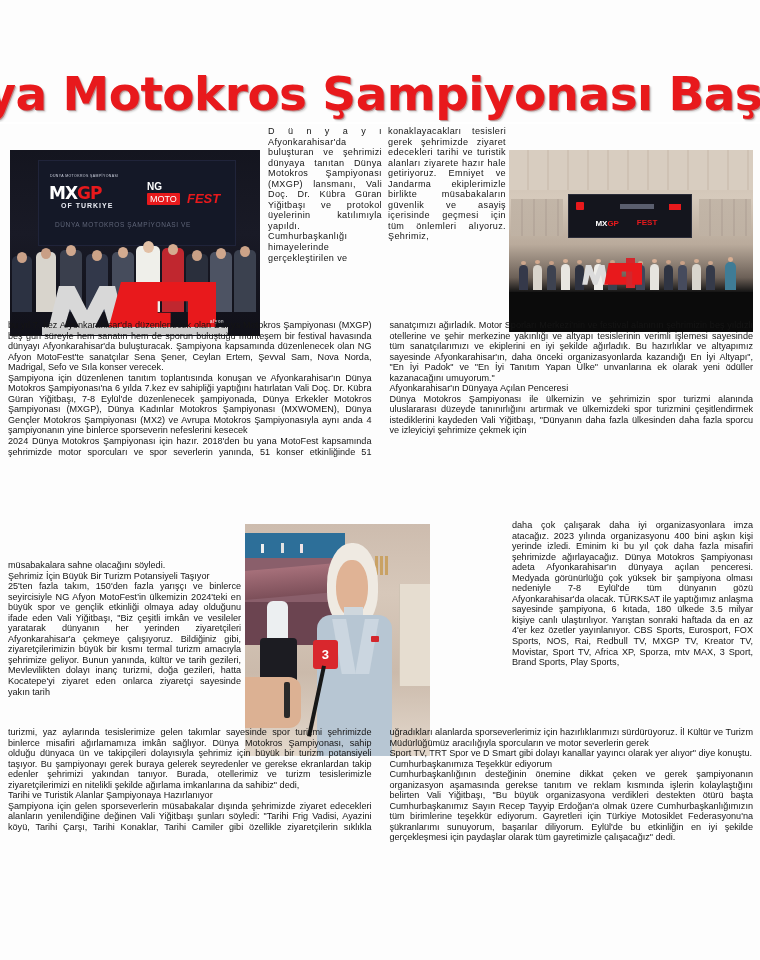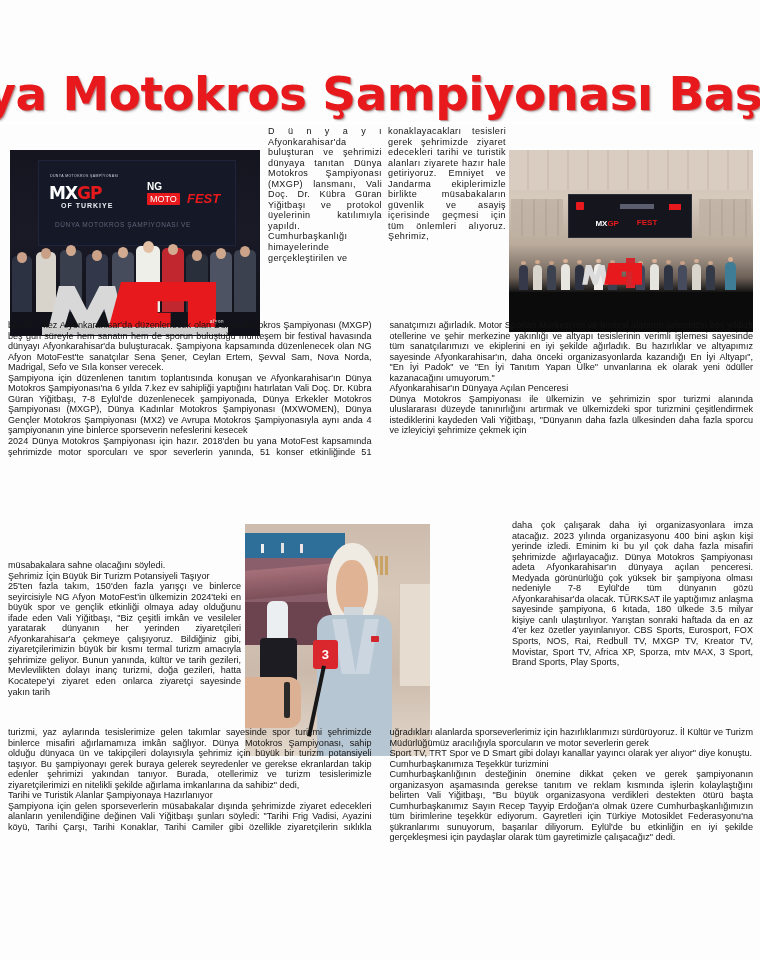--- a/index.html
+++ b/index.html
@@ -353,18 +353,18 @@
   <div class="col mid-right">
     <p>daha çok çalışarak daha iyi organizasyonlara imza atacağız. 2023 yılında organizasyonu 400 bini aşkın kişi yerinde izledi. Eminim ki bu yıl çok daha fazla misafiri şehrimizde ağırlayacağız. Dünya Motokros Şampiyonası adeta Afyonkarahisar'ın dünyaya açılan penceresi. Medyada görünürlüğü çok yüksek bir şampiyona olması nedeniyle 7-8 Eylül'de tüm dünyanın gözü Afyonkarahisar'da olacak. TÜRKSAT ile yaptığımız anlaşma sayesinde şampiyona, 6 kıtada, 180 ülkede 3.5 milyar kişiye canlı ulaştırılıyor. Yarıştan sonraki haftada da en az 4'er kez özetler yayınlanıyor. CBS Sports, Eurosport, FOX Sports, NOS, Rai, Redbull TV, MXGP TV, Kreator TV, Movistar, Sport TV, Africa XP, Sporza, mtv MAX, 3 Sport, Brand Sports, Play Sports,</p>
   </div>
 
   <div class="col full-b">
     <div class="twocol">
       <p>turizmi, yaz aylarında tesislerimize gelen takımlar sayesinde spor turizmi şehrimizde binlerce misafiri ağırlamamıza imkân sağlıyor. Dünya Motokros Şampiyonası, sahip olduğu dünyaca ün ve takipçileri dolayısıyla şehrimiz için büyük bir turizm potansiyeli taşıyor. Bu şampiyonayı gerek buraya gelerek seyredenler ve gerekse ekranlardan takip edenler şehrimizi yakından tanıyor. Burada, otellerimiz ve turizm tesislerimizle ziyaretçilerimizi en nitelikli şekilde ağırlama imkanlarına da sahibiz" dedi,</p>
       <p class="sub">Tarihi ve Turistik Alanlar Şampiyonaya Hazırlanıyor</p>
       <p>Şampiyona için gelen sporseverlerin müsabakalar dışında şehrimizde ziyaret edecekleri alanların yenilendiğine değinen Vali Yiğitbaşı şunları söyledi: "Tarihi Frig Vadisi, Ayazini köyü, Tarihi Çarşı, Tarihi Konaklar, Tarihi Camiler gibi özellikle ziyaretçilerin sıklıkla uğradıkları alanlarda sporseverlerimiz için hazırlıklarımızı sürdürüyoruz. İl Kültür ve Turizm Müdürlüğümüz aracılığıyla sporcuların ve motor severlerin gerek</p>
       <p>Sport TV, TRT Spor ve D Smart gibi dolayı kanallar yayıncı olarak yer alıyor" diye konuştu.</p>
-      <p class="sub">Cumhurbaşkanımıza Teşekkür turizmini</p>
+      <p class="sub">Cumhurbaşkanımıza Teşekkür ediyorum</p>
       <p>Cumhurbaşkanlığının desteğinin önemine dikkat çeken ve gerek şampiyonanın organizasyon aşamasında gerekse tanıtım ve reklam kısmında işlerin kolaylaştığını belirten Vali Yiğitbaşı, "Bu büyük organizasyona verdikleri destekten ötürü başta Cumhurbaşkanımız Sayın Recep Tayyip Erdoğan'a olmak üzere Cumhurbaşkanlığımızın tüm birimlerine teşekkür ediyorum. Gayretleri için Türkiye Motosiklet Federasyonu'na şükranlarımı sunuyorum, başarılar diliyorum. Eylül'de bu etkinliğin en iyi şekilde gerçekleşmesi için paydaşlar olarak tüm gayretimizle çalışacağız" dedi.</p>
     </div>
   </div>
 
 </div>
 
 </body></html>

